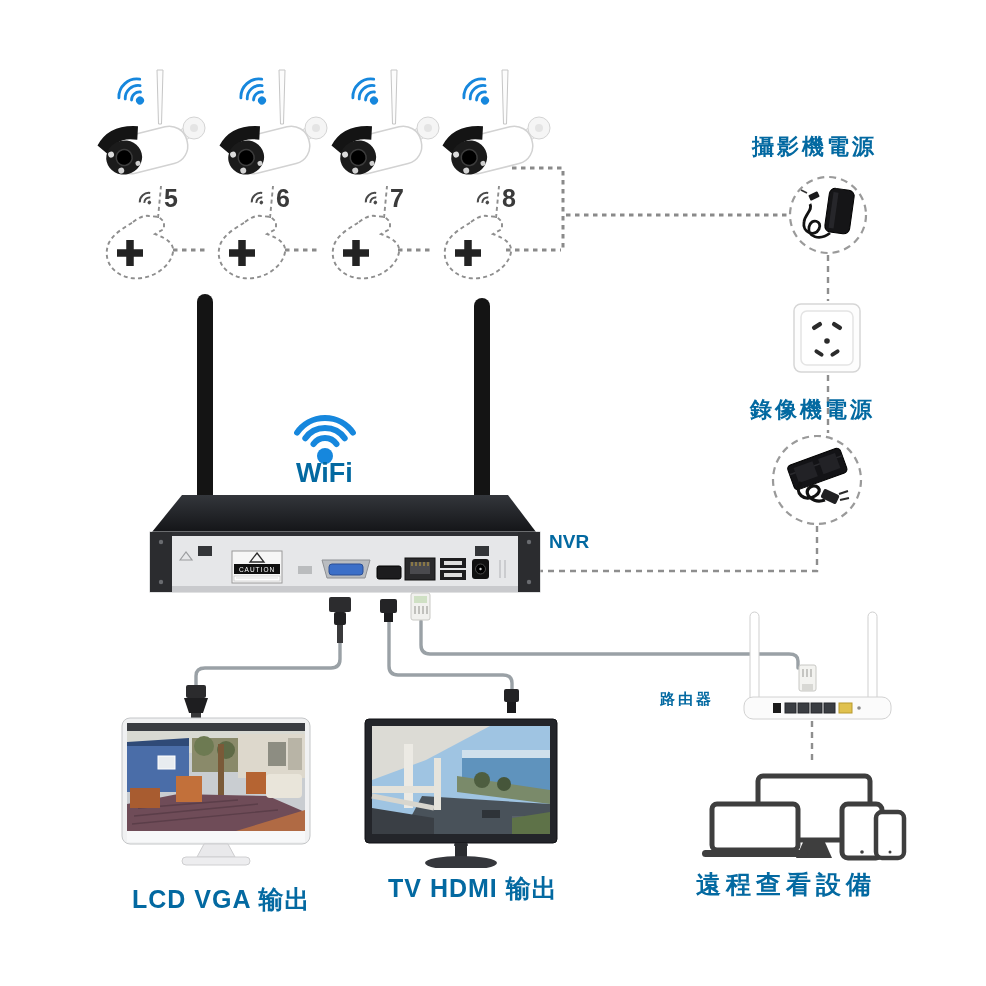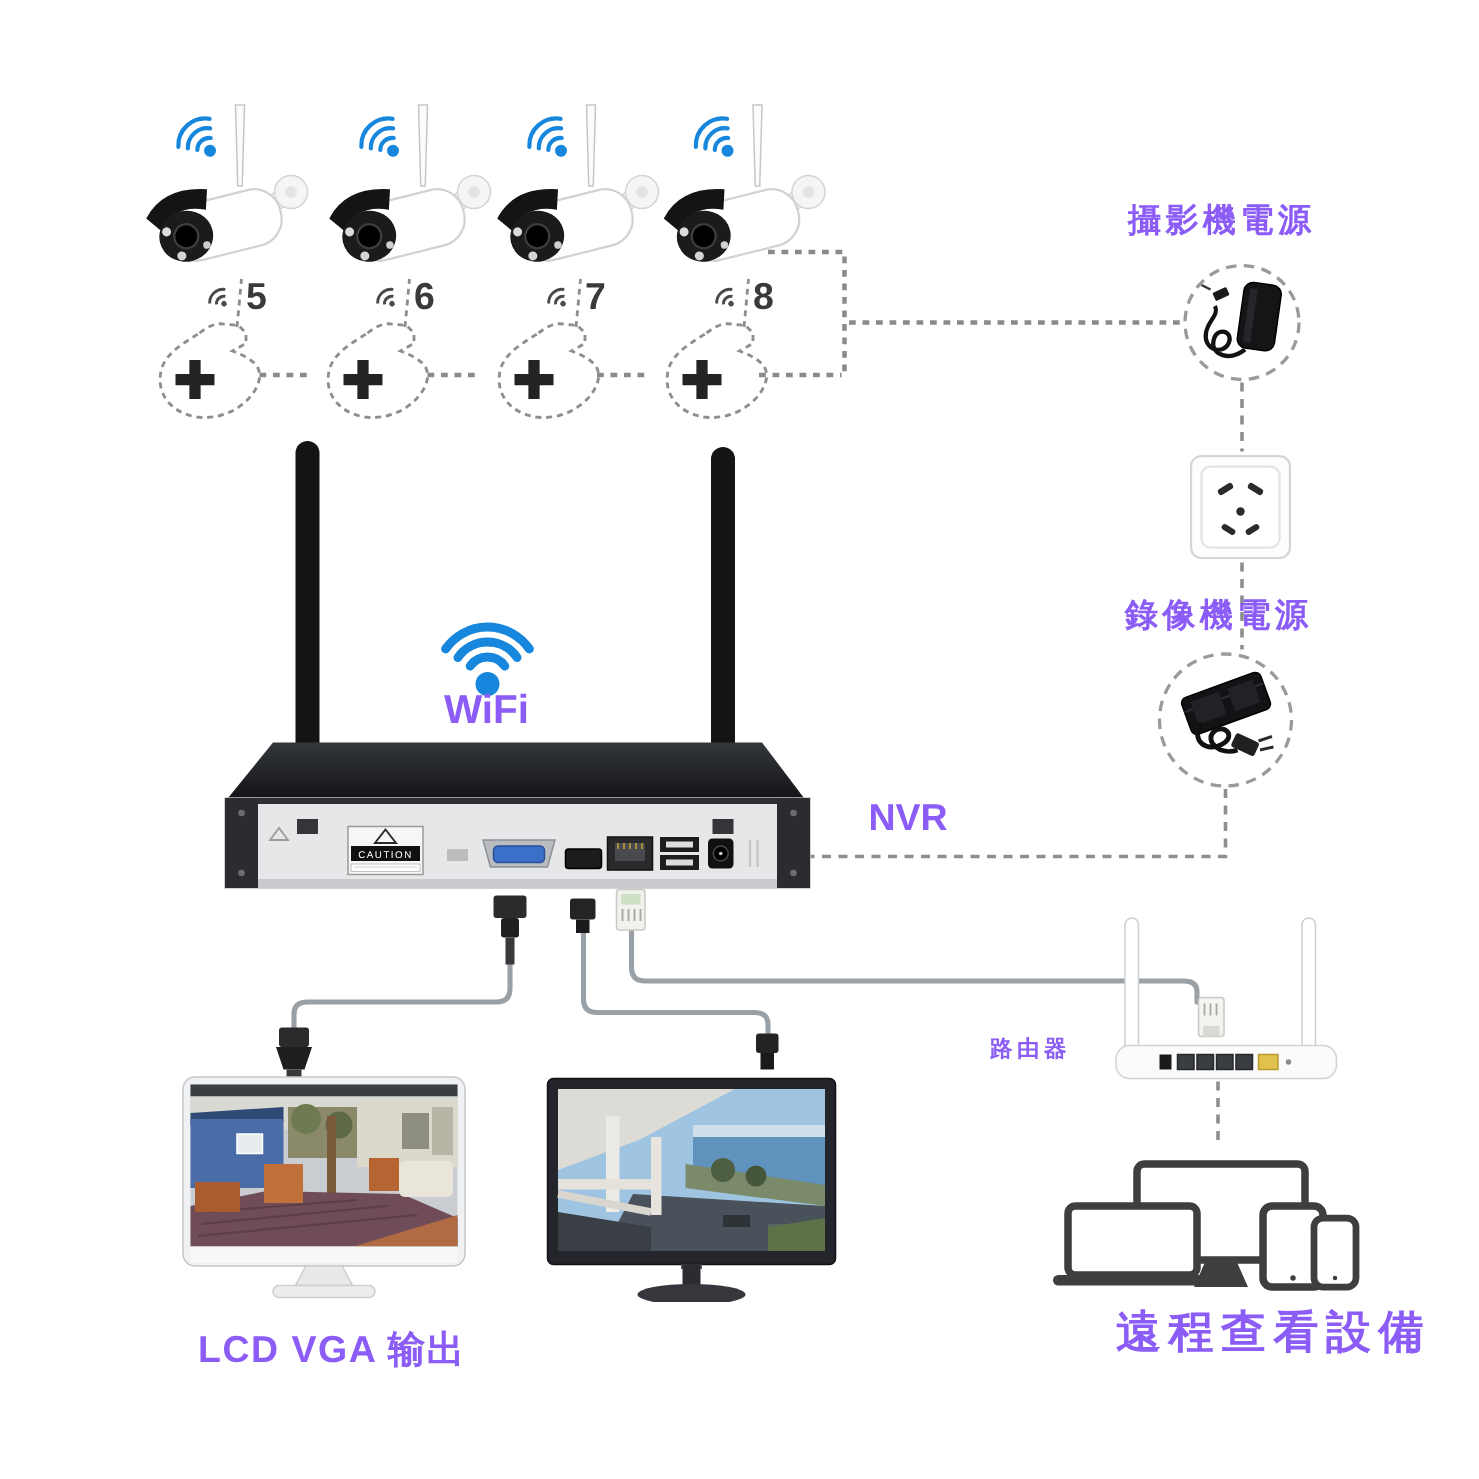--- a/index.html
+++ b/index.html
@@ -1,21 +1,21 @@
 <!DOCTYPE html>
 <html><head>
 <meta charset="utf-8">
 <style>
   html,body{margin:0;padding:0;background:#ffffff;}
   .stage{position:relative;width:986px;height:986px;background:#ffffff;overflow:hidden;
          font-family:"Liberation Sans",sans-serif;}
   .stage svg{position:absolute;}
   .wiring{left:0;top:0;z-index:1;}
   .comp{z-index:2;}
-  .lbl{position:absolute;z-index:3;font-weight:700;color:#8b5cf6;white-space:nowrap;}
+  .lbl{position:absolute;z-index:3;font-weight:700;color:#0369a1;white-space:nowrap;}
   .lbl-cn{font-size:22px;letter-spacing:3px;}
   .lbl-num{font-size:25px;color:#3a3a3a;z-index:3;position:absolute;font-weight:700;}
   .dash{fill:none;stroke:#8e8e8e;stroke-width:2.4;stroke-dasharray:6 5;}
   .dashfat{fill:none;stroke:#8a8a8a;stroke-width:3;stroke-dasharray:4.5 4.5;}
   .cable{fill:none;stroke:#9aa1a6;stroke-width:3.4;stroke-linecap:round;}
   .dcirc{fill:#ffffff;stroke:#9a9a9a;stroke-width:2.2;stroke-dasharray:7 5;}
   .shapeline{fill:none;stroke:#8e8e8e;stroke-width:1.9;stroke-dasharray:4 3.2;}
   .blue{stroke:#1687dd;}
 </style>
 </head>
@@ -275,21 +275,21 @@
       <rect x="300" y="280" width="26" height="10" fill="#1d1d1f"></rect>
         <rect x="304" y="283" width="18" height="4" fill="#dddddd"></rect>
     </g>
     <g>
       <rect x="332" y="269" width="17" height="20" rx="3" fill="#111111"></rect>
       <circle cx="340.5" cy="279" r="5" fill="#000000" stroke="#4a4a4a"></circle>
       <circle cx="340.5" cy="279" r="1.2" fill="#cccccc"></circle>
     </g>
     <path d="M360 270 V288 M365 270 V288" stroke="#c2c4c6" stroke-width="1.5"></path>
   </svg>
-  <div class="lbl" style="left:549px;top:531px;font-size:25px;margin-left:30px;">NVR</div>
+  <div class="lbl" style="left:549px;top:531px;font-size:19px;">NVR</div>
 
   <svg class="comp" style="left:794px;top:181px;" width="72" height="72" viewBox="0 0 72 72">
     <g transform="rotate(8 45 30)">
       <rect x="33" y="8" width="25" height="44" rx="6" fill="#151517" stroke="#000000"></rect>
       <rect x="37" y="12" width="5" height="36" fill="#2e2e33" opacity="0.7"></rect>
     </g>
     <path d="M36 52 C26 60 13 56 15 46 C17 36 29 40 25 48 C21 56 8 52 10 41 C11 33 19 29 16 23" fill="none" stroke="#121212" stroke-width="2.8"></path>
     <g transform="rotate(-25 20 15)">
         <rect x="15" y="12" width="10" height="6" rx="1" fill="#1a1a1c"></rect>
       </g>
@@ -349,21 +349,21 @@
   <svg class="comp" style="left:700px;top:770px;" width="212" height="96" viewBox="0 0 212 96">
     <rect x="58" y="6" width="112" height="64" rx="5" fill="#ffffff" stroke="#3e3e3e" stroke-width="5"></rect>
     <polygon points="104,70 124,70 132,88 96,88" fill="#3e3e3e"></polygon>
     <rect x="12" y="34" width="86" height="46" rx="5" fill="#ffffff" stroke="#3e3e3e" stroke-width="5"></rect>
     <rect x="2" y="80" width="106" height="7" rx="3.5" fill="#3e3e3e"></rect>
     <rect x="142" y="34" width="40" height="54" rx="6" fill="#ffffff" stroke="#3e3e3e" stroke-width="5"></rect>
     <rect x="176" y="42" width="28" height="46" rx="6" fill="#ffffff" stroke="#3e3e3e" stroke-width="4.5"></rect>
     <circle cx="162" cy="82" r="1.8" fill="#3e3e3e"></circle>
       <circle cx="190" cy="82" r="1.5" fill="#3e3e3e"></circle>
   </svg>
-  <div class="lbl lbl-cn" style="left:744px;top:868px;font-size:30px;letter-spacing:5px;">遠程查看設備</div>
+  <div class="lbl lbl-cn" style="left:696px;top:868px;font-size:25px;letter-spacing:5px;">遠程查看設備</div>
 
   <svg class="comp" style="left:118px;top:716px;" width="196" height="152" viewBox="0 0 196 152">
     <rect x="4" y="2" width="188" height="126" rx="8" fill="#f0f1f2" stroke="#c4c6c8"></rect>
     <g>
       <rect x="9" y="7" width="178" height="108" fill="#c9cdd1"></rect>
       <rect x="9" y="7" width="178" height="8" fill="#3a3d42"></rect>
       <rect x="9" y="15" width="178" height="22" fill="#d8d9d2"></rect>
       <rect x="120" y="18" width="67" height="44" fill="#ddd8cc"></rect>
       <rect x="150" y="26" width="18" height="24" fill="#8d8d82"></rect>
       <rect x="170" y="22" width="14" height="32" fill="#b8b4a6"></rect>
@@ -405,17 +405,18 @@
       <rect x="42" y="28" width="9" height="64" fill="#eceae4"></rect>
       <rect x="72" y="42" width="7" height="52" fill="#e6e4dc"></rect>
       <rect x="10" y="70" width="62" height="7" fill="#e4e2da"></rect>
       <path d="M10 80 L72 92" stroke="#d8d6ce" stroke-width="5"></path>
       <polygon points="10,92 72,102 72,118 10,118" fill="#3a3f45"></polygon>
     </g>
     <rect x="92" y="127" width="14" height="3" fill="#55585e"></rect>
     <rect x="93" y="127" width="12" height="26" fill="#2a2c30"></rect>
     <ellipse cx="99" cy="147" rx="36" ry="7" fill="#35373c"></ellipse>
   </svg>
+  <div class="lbl" style="left:388px;top:872px;font-size:25px;letter-spacing:1px;">TV HDMI 输出</div>
 
   <div class="lbl lbl-cn" style="left:752px;top:132px;">攝影機電源</div>
   <div class="lbl lbl-cn" style="left:750px;top:395px;text-align:right;">錄像機電源</div>
 
 </div>
 
 </body></html>

